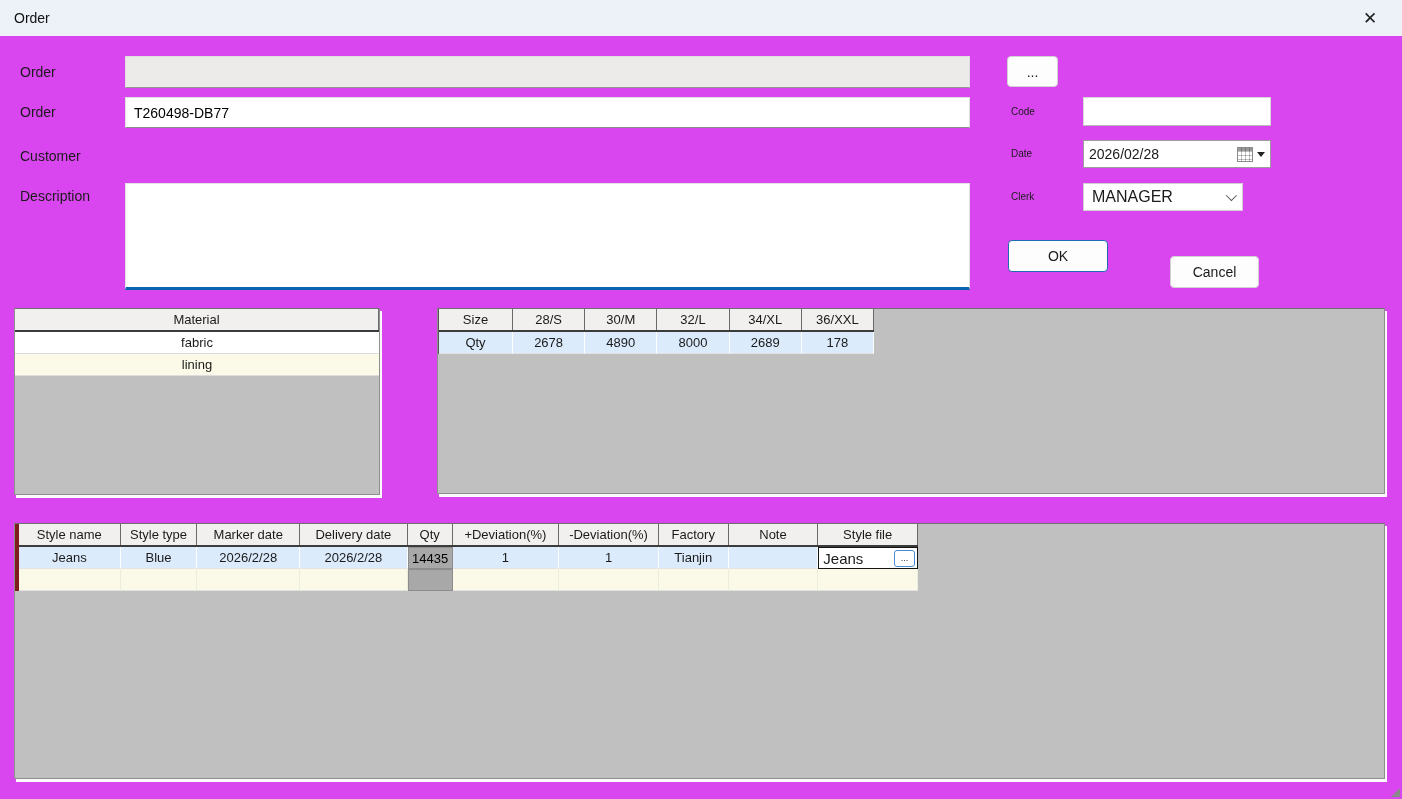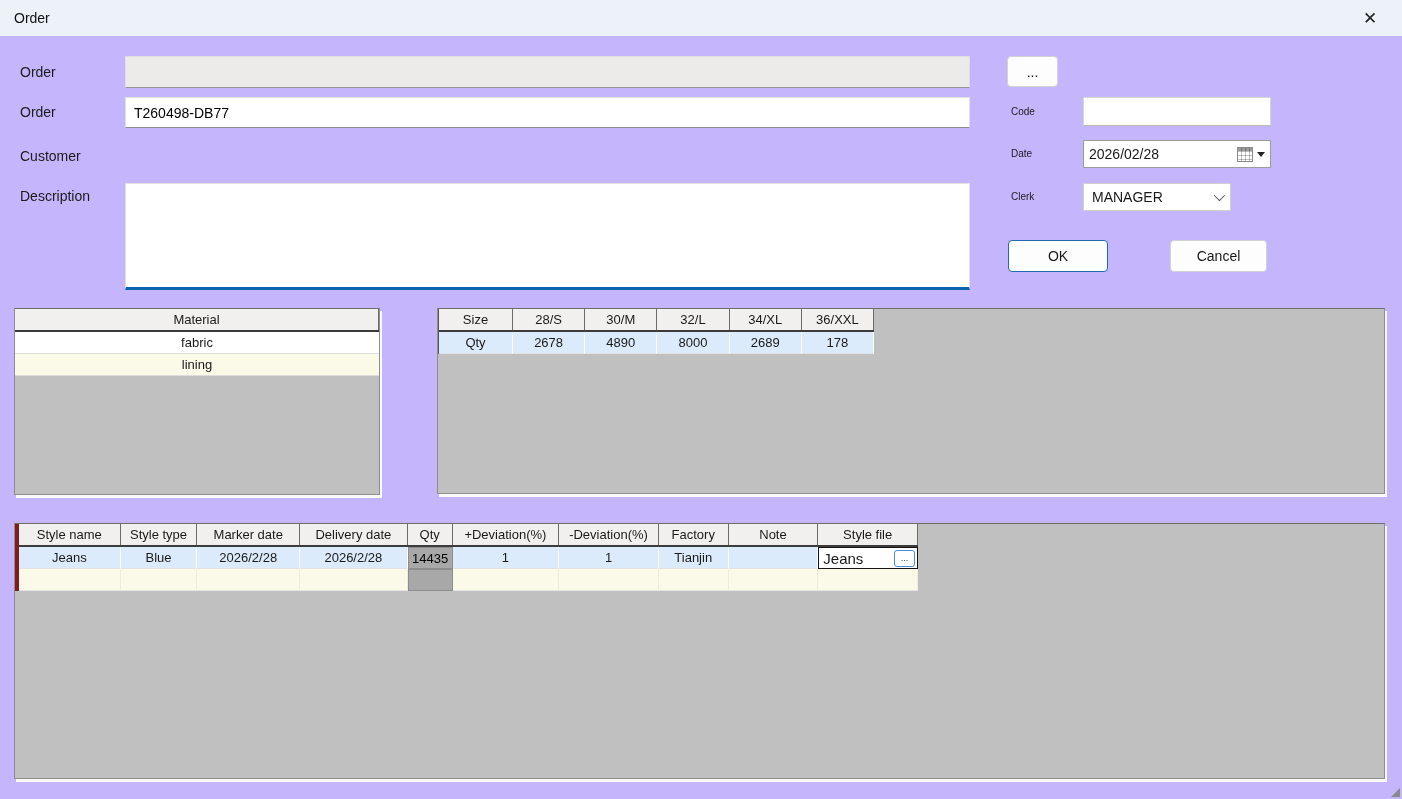--- a/index.html
+++ b/index.html
@@ -1,18 +1,18 @@
 <!DOCTYPE html>
 <html><head>
 <meta charset="utf-8">
 <style>
   * { margin:0; padding:0; box-sizing:border-box; }
   html,body { width:1402px; height:799px; }
   body { font-family:"Liberation Sans", sans-serif; background:#f0efec; color:#1a1a1a; overflow:hidden; }
-  .window { position:relative; width:1402px; height:799px; background:#c4b5fd; }
+  .window { position:relative; width:1402px; height:799px; background:#d946ef; }
 
   
   .titlebar { position:absolute; left:0; top:0; width:1402px; height:36px; background:#edf2f9; }
   .titlebar .title { position:absolute; left:14px; top:0; line-height:36px; font-size:14px; color:#111; }
   .close-btn { position:absolute; right:10px; top:0; width:44px; height:36px; display:flex; align-items:center; justify-content:center;
                font-size:17px; font-weight:300; color:#222; cursor:pointer; }
 
   
   .lbl { position:absolute; left:20px; font-size:14px; color:#1b1b1b; }
   .txt { position:absolute; left:125px; width:845px; height:31px; background:#fff; border:1px solid #e0e0e0; border-bottom:1px solid #8b8b8b;
@@ -20,34 +20,34 @@
   .txt.disabled { background:#ecebe9; border-color:#dfdedc; border-bottom-color:#949494; }
   .descr { position:absolute; left:125px; top:183px; width:845px; height:107px; background:#fff; border:1px solid #e2e2e2;
            border-bottom:3px solid #0a64ad; font-family:"Liberation Sans",sans-serif; font-size:14px; padding:4px 8px; resize:none; outline:none; }
 
   
   .rlbl { position:absolute; left:1011px; font-size:10px; color:#1b1b1b; }
   .btn { position:absolute; background:#fdfdfd; border:1px solid #d2d2d2; border-radius:4px; font-size:14px; color:#1a1a1a;
          display:flex; align-items:center; justify-content:center; cursor:pointer; }
   .btn.browse-top { left:1007px; top:56px; width:51px; height:31px; }
   .btn.ok { left:1008px; top:240px; width:100px; height:32px; border-color:#1f6cb5; }
-  .btn.cancel { left:1170px; top:240px; width:97px; height:32px; }
+  .btn.cancel { left:1170px; top:256px; width:89px; height:32px; }
   .code-input { position:absolute; left:1083px; top:97px; width:188px; height:29px; background:#fff; border:1px solid #d6d6d6;
                 border-bottom:1px solid #b9b9b9; font-family:"Liberation Sans",sans-serif; font-size:14px; padding:0 6px; outline:none; }
   .datebox { position:absolute; left:1083px; top:140px; width:188px; height:28px; background:#fff; border:1px solid #9c9c9c;
              display:flex; align-items:center; padding:0 5px; font-size:14px; cursor:pointer; }
   .datebox .dval { flex:1; }
   .cal-icon { width:16px; height:15px; border:1px solid #8a8a8a; background:
       linear-gradient(#9a9a9a,#9a9a9a) 0 0/100% 3px no-repeat,
       repeating-linear-gradient(to right,#fff 0 3px,#c2c2c2 3px 4px),
       repeating-linear-gradient(to bottom,#fff 0 3px,#c2c2c2 3px 4px),#fff;
       background-blend-mode:multiply; margin-right:4px; }
   .dd-arrow { width:0; height:0; border-left:4px solid transparent; border-right:4px solid transparent; border-top:5px solid #222; }
-  .combo { position:absolute; left:1083px; top:183px; width:148px; height:28px; background:#fff; border:1px solid #d0d0d0;
-           display:flex; align-items:center; padding:0 8px; font-size:14px; cursor:pointer; }
+  .combo { position:absolute; left:1083px; top:183px; width:160px; height:28px; background:#fff; border:1px solid #d0d0d0;
+           display:flex; align-items:center; padding:0 8px; font-size:16px; cursor:pointer; }
   .combo .cval { flex:1; }
   .chevron { width:8px; height:8px; border-right:1.5px solid #5a5a5a; border-bottom:1.5px solid #5a5a5a; transform:rotate(45deg) translateY(-2px); }
 
   
   .grid { position:absolute; background:#c0c0c0; border:1px solid #8e8e8e; border-top-color:#6f6f6f;
           box-shadow:2px 3px 0 0 #fafafa; font-size:13px; }
   .grid-material { left:14px; top:308px; width:366px; height:187px; }
   .grid-size     { left:437px; top:308px; width:948px; height:186px; }
   .grid-style    { left:14px; top:523px; width:1371px; height:256px; }
   .grow { display:flex; }

